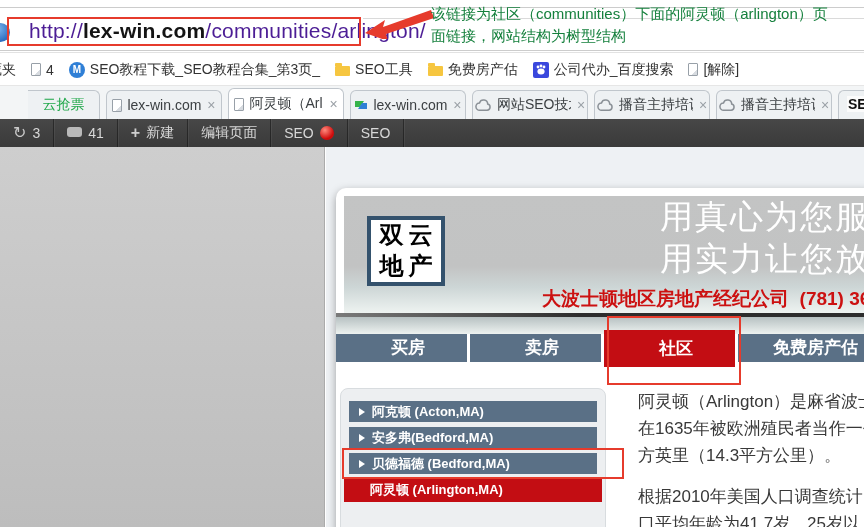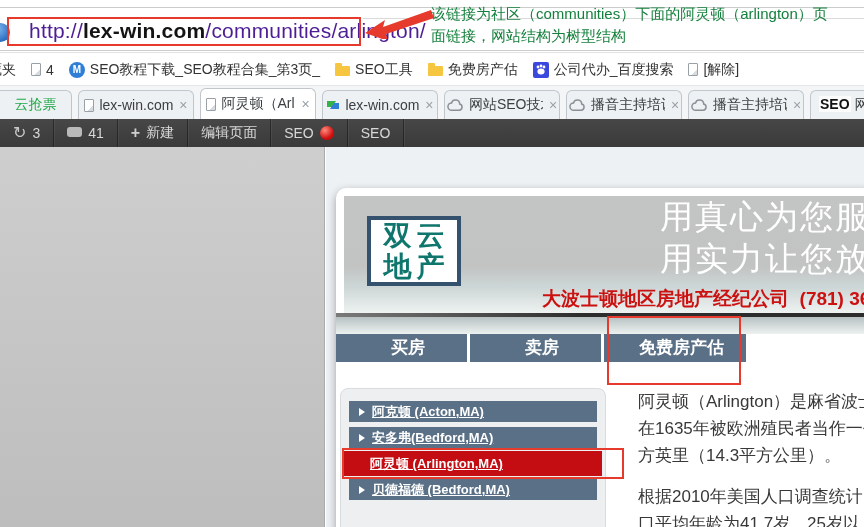--- a/index.html
+++ b/index.html
@@ -31,21 +31,21 @@
   .bm-item.first { margin-left:-12px; }
   .pg-icon { display:inline-block; width:10px; height:13px; border:1px solid #98a0a8; border-radius:1px;
              background:linear-gradient(135deg,#ffffff 72%,#d7dbe0 72%); }
   .folder-icon { display:inline-block; position:relative; width:15px; height:10px; background:#f6c640; border-radius:1px; margin-top:3px; }
   .folder-icon::before { content:''; position:absolute; top:-3px; left:0; width:7px; height:3px; background:#f6c640; border-radius:1px 1px 0 0; }
   .m-badge { display:inline-flex; width:16px; height:16px; border-radius:50%; background:#2f7fd6; color:#fff;
              font-size:10px; font-weight:bold; align-items:center; justify-content:center; }
 
   
   .tabbar { position:absolute; left:0; top:86px; width:864px; height:33px; background:#f3f5f6;
-            display:flex; align-items:flex-end; gap:6px; overflow:hidden; }
+            display:flex; align-items:flex-end; gap:6px; overflow:hidden;padding-left:28px; }
   .tab { height:29px; width:116px; flex:0 0 auto; background:#eef1f3; border:1px solid #c0c6cc; border-bottom:none;
          border-radius:6px 6px 0 0; display:flex; align-items:center; justify-content:center; gap:5px;
          font-size:14px; color:#3c4043; overflow:hidden; white-space:nowrap; }
   .tab.active { background:#fff; height:31px; }
   .tab.partial-left { width:72px; border-left:none; border-radius:0 6px 0 0; }
   .tab.partial-right { width:64px; border-right:none; border-radius:6px 0 0 0; justify-content:flex-start; padding-left:8px; }
   .tab .close { color:#9aa0a6; font-size:14px; margin-left:1px; }
   .tab-title.green { color:#21a84a; }
   .tab-title.cut { max-width:74px; overflow:hidden; }
   .seo-hl { font-weight:bold; color:#111; background:#fbfbfb; padding:0 1px; }
@@ -64,40 +64,40 @@
   
   .pagewrap { position:absolute; left:0; top:147px; width:864px; height:380px; }
   .gray-panel { position:absolute; left:0; top:0; width:325px; height:380px;
                 background:linear-gradient(180deg,#cecece,#bdbdbd); border-right:1px solid #ababab; }
   .page-bg { position:absolute; left:326px; top:0; width:538px; height:380px; background:#eef1f4; }
   .card { position:absolute; left:336px; top:41px; width:540px; height:350px; background:#fff; border-radius:10px;
           box-shadow:0 3px 8px rgba(0,0,0,.35); padding:8px; }
 
   .banner { position:relative; height:117px;
             background:linear-gradient(180deg,#c3c4c4 0%,#c2c3c3 60%,#cdd6d6 78%,#eef3f1 100%); }
-  .logo-box { position:absolute; left:23px; top:20px; width:94px; height:70px; background:#fff; border:4px solid #34526d;
+  .logo-box { position:absolute; left:23px; top:20px; width:78px; height:70px; background:#fff; border:4px solid #34526d;
               text-align:center; font-family:"Liberation Serif","DejaVu Serif",serif; font-weight:bold;
-              font-size:28px; line-height:31px; color:#0f766e; letter-spacing:5px; padding-left:5px; }
+              font-size:24px; line-height:31px; color:#000000; letter-spacing:5px; padding-left:5px; }
   .slogan { position:absolute; left:316px; top:0; color:#fff; font-family:"Liberation Serif","DejaVu Serif",serif;
             font-size:33px; line-height:42px; white-space:nowrap; letter-spacing:2px; }
   .company-line { position:absolute; left:198px; bottom:1px; color:#cc1111; font-weight:bold; font-size:19px; white-space:nowrap; }
   .dark-divider { height:4px; margin:0 -8px; background:linear-gradient(90deg,#7a7a7a,#2d2d2d 45%); }
   .grad-strip { height:17px; margin:0 -8px; background:linear-gradient(180deg,#b7c1c2,#edf2f0); }
 
   .nav { display:flex; gap:3px; margin:0 -8px; height:28px; }
   .nav-item { width:131px; flex:0 0 auto; background:#5a7086; color:#fff; font-weight:bold; font-size:17px;
               text-align:center; line-height:28px;padding-left:13px; }
   .nav-item.last { width:142px; }
   .nav-item.active { background:#c30d13; height:37px; line-height:37px; margin-top:-4px; position:relative; z-index:2; }
 
   .main-row { display:flex; margin-top:26px; align-items:flex-start; }
   .sidebar { width:266px; flex:0 0 auto; margin-left:-4px; background:#edeff1; border:1px solid #d8dcdf;
              border-radius:8px 8px 0 0; padding:12px 8px 8px; height:165px; }
   .sb-item { height:21px; line-height:21px; margin-bottom:5px; background:#5a7086; color:#fff; font-size:13px;
-             font-weight:bold; display:flex; align-items:center; padding-left:10px; white-space:nowrap; overflow:hidden;text-decoration:underline; }
+             font-weight:bold; display:flex; align-items:center; padding-left:10px; white-space:nowrap; overflow:hidden; }
   .sb-tri { width:0; height:0; border-left:6px solid #fff; border-top:4px solid transparent; border-bottom:4px solid transparent; margin-right:7px; flex:0 0 auto; }
   .sb-item.active { background:#c30d13; height:25px; line-height:25px; margin:-2px -5px 3px; padding-left:26px; }
 
   .content-text { margin-left:32px; font-size:17px; color:#383838; line-height:27px; white-space:nowrap; padding-top:0; }
   .content-text .para + .para { margin-top:14px; }
 
   
   .icon-span { display:inline-flex; align-items:center; }
 </style>
 </head>
@@ -267,38 +267,39 @@
         <div>用真心为您服</div>
         <div>用实力让您放</div>
       </div>
       <div class="company-line"><span>大波士顿地区房地产经纪公司</span>&nbsp;&nbsp;<span>(781) 367-85</span></div>
     </div>
     <div class="dark-divider"></div>
     <div class="grad-strip"></div>
     <div class="nav" id="mainnav">
         <div class="nav-item">买房</div>
         <div class="nav-item">卖房</div>
+        <div class="nav-item active">社区</div>
         <div class="nav-item last">免费房产估</div>
       </div>
     <div class="main-row">
       <div class="sidebar" id="sidebar">
           <div class="sb-item">
             <span class="sb-tri"></span>
             <span>阿克顿 (Acton,MA)</span>
           </div>
           <div class="sb-item">
             <span class="sb-tri"></span>
             <span>安多弗(Bedford,MA)</span>
           </div>
-          <div class="sb-item active">
-            <span>阿灵顿 (Arlington,MA)</span>
-          </div>
           <div class="sb-item">
             <span class="sb-tri"></span>
             <span>贝德福德 (Bedford,MA)</span>
+          </div>
+          <div class="sb-item active">
+            <span>阿灵顿 (Arlington,MA)</span>
           </div>
         </div>
       <div class="content-text" id="contenttext">
           <div class="para">
             <div>阿灵顿（Arlington）是麻省波士顿郊区</div>
             <div>在1635年被欧洲殖民者当作一个村庄</div>
             <div>方英里（14.3平方公里）。</div>
           </div>
           <div class="para">
             <div>根据2010年美国人口调查统计，阿灵</div>

